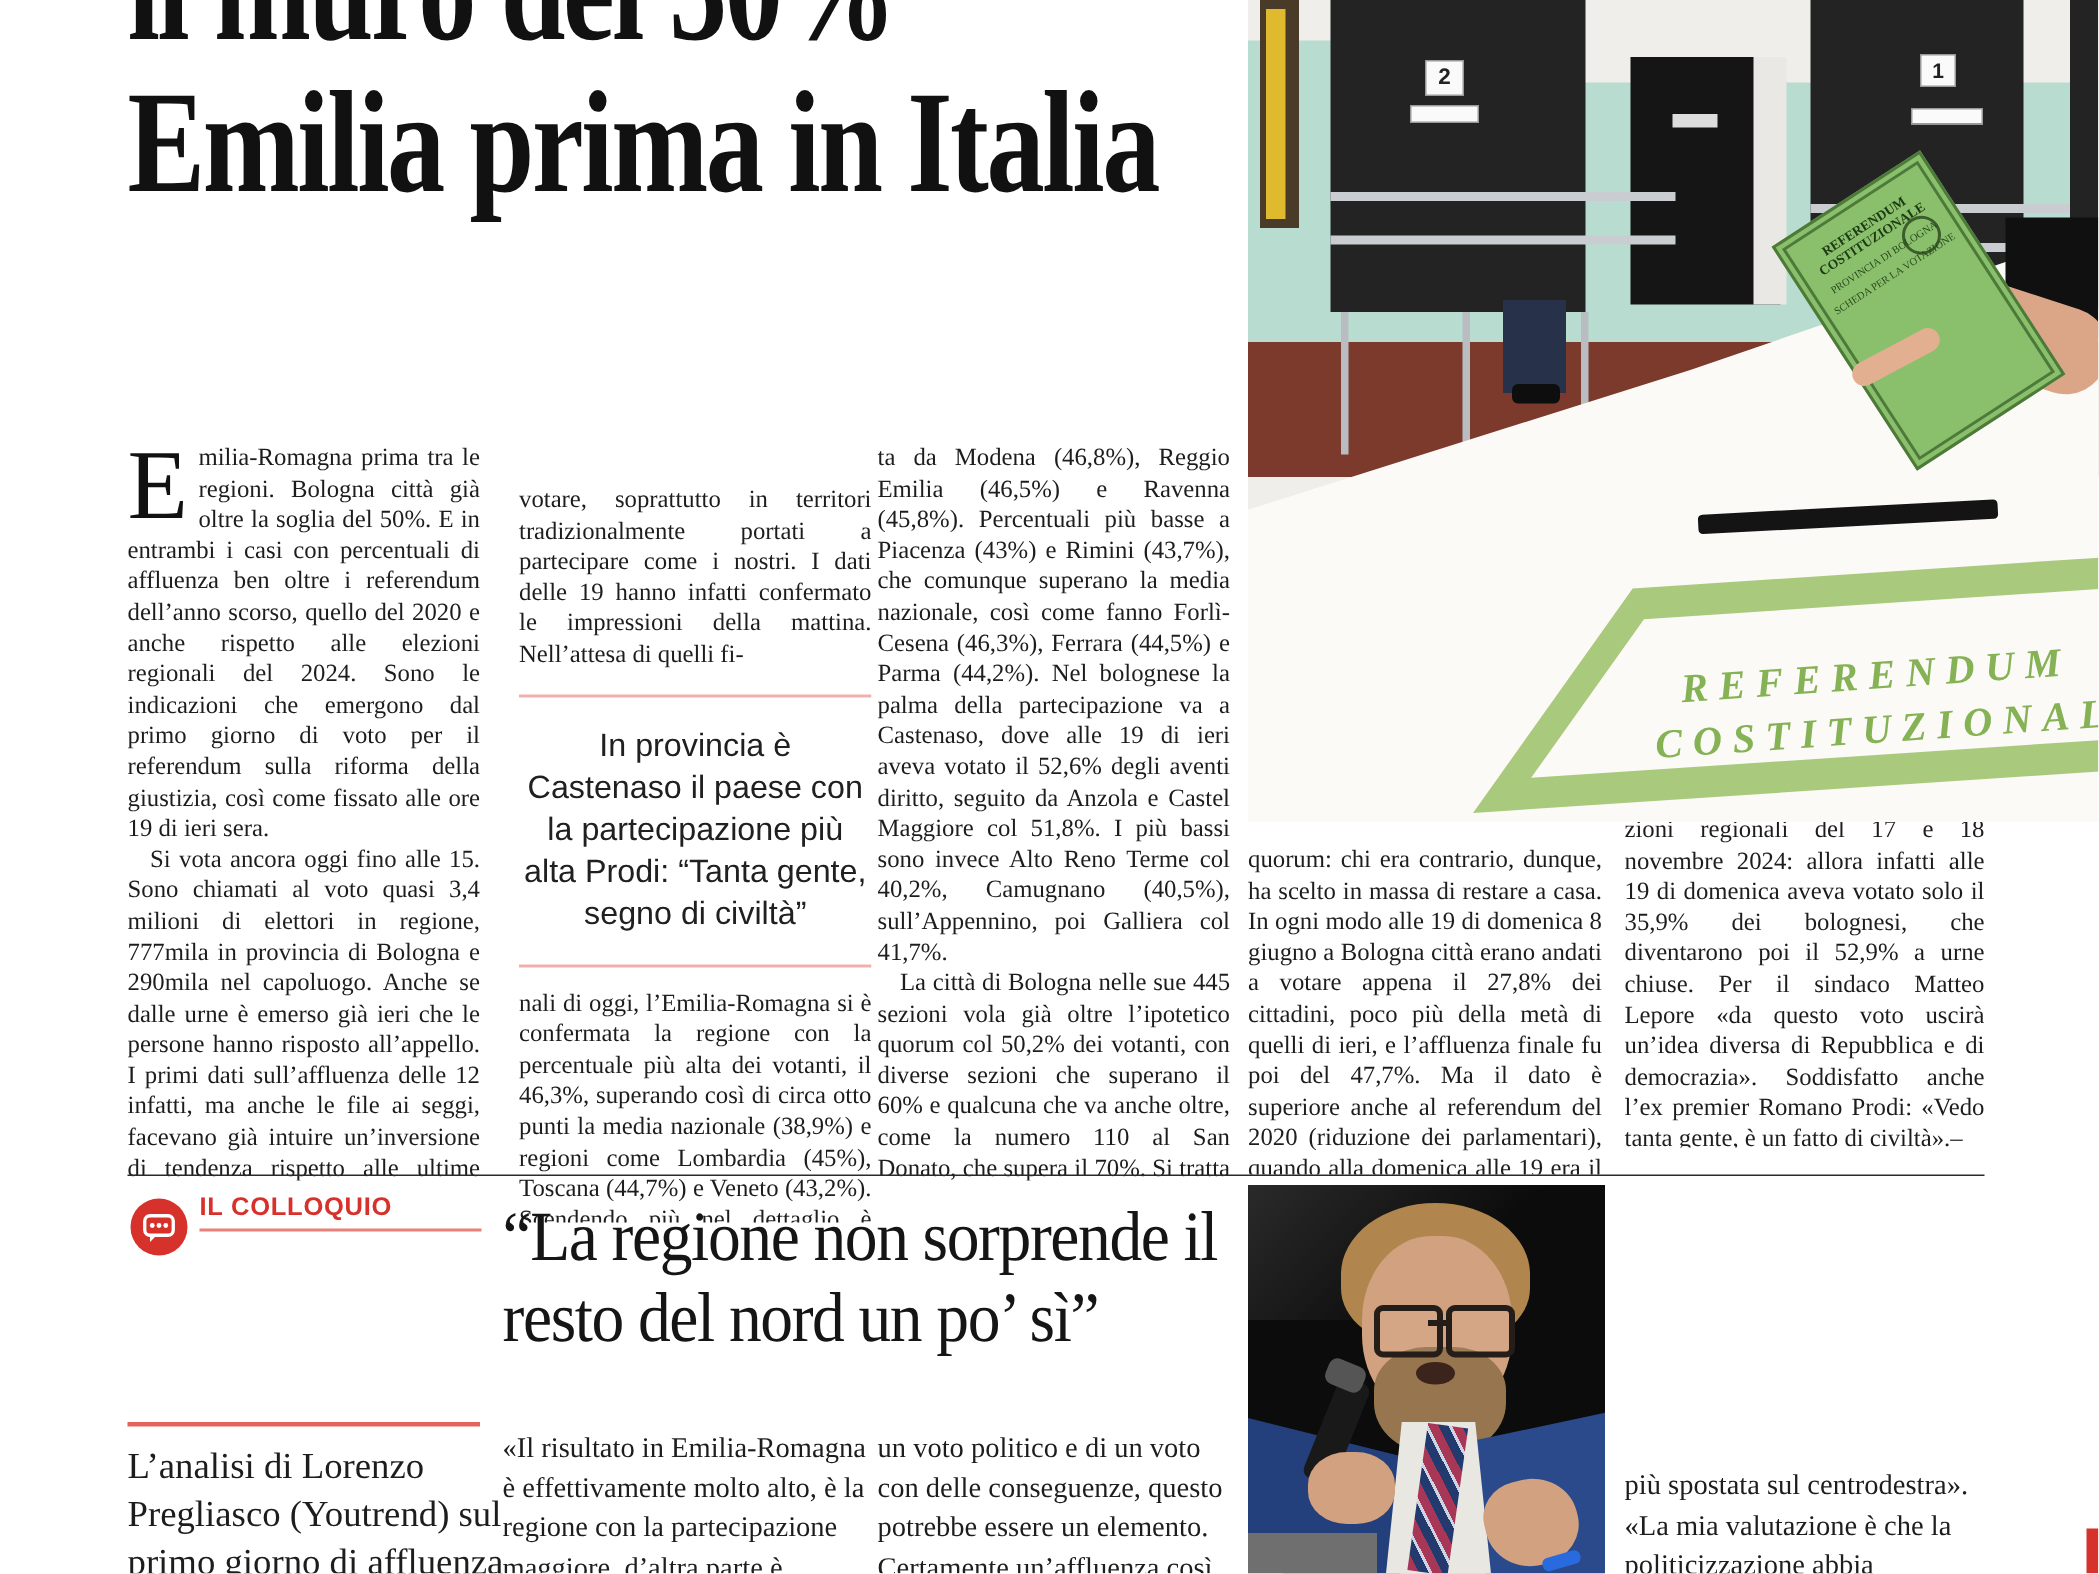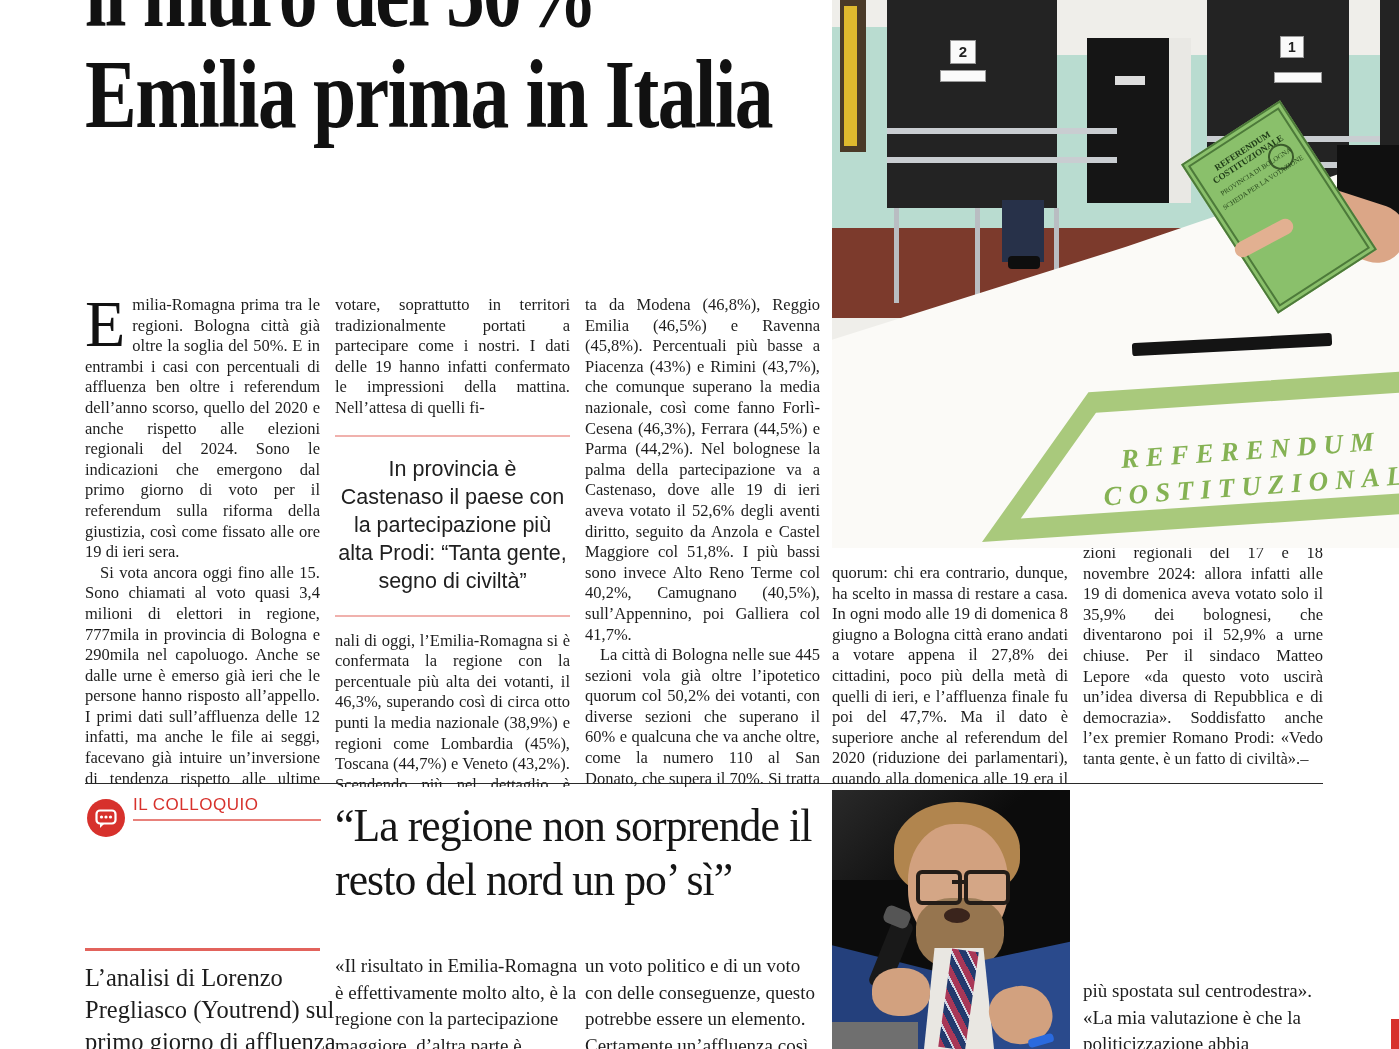--- a/index.html
+++ b/index.html
@@ -41,21 +41,21 @@
   .ballot .t1{font-family:"Liberation Serif",serif;font-weight:700;font-size:9px;line-height:10px;
               color:#1e3a16;text-align:center;margin-top:10px;}
   .ballot .t2{font-size:7px;line-height:9px;color:#2a4a1e;text-align:center;}
   .stamp{border:2px solid #27421c;border-radius:50%;width:22px;height:22px;opacity:.8;}
   .skin{background:#dba687;}
   .placardframe{border:22px solid var(--placard-green,#a9c97c);background:transparent;}
   .placardtext{color:var(--placard-text,#85b254);font-style:italic;font-weight:700;
                letter-spacing:7px;font-size:27px;line-height:36px;text-align:center;}
 
   
-  .kicker{font-family:"Liberation Sans",sans-serif;font-weight:400;font-size:17px;letter-spacing:.5px;
+  .kicker{font-family:"Liberation Sans",sans-serif;font-weight:700;font-size:17px;letter-spacing:.5px;
           color:var(--accent,#d7312c);}
   .kicker-rule{height:2px;background:#e8817b;}
   .quotehead{font-size:47px;line-height:54px;font-weight:400;color:#151515;transform:scaleX(.93);
              transform-origin:0 0;letter-spacing:-1px;}
   .sf2-rule{height:3px;background:var(--rule-red,#e2635c);}
   .sf2{font-size:24.5px;line-height:32px;color:#1d1d1d;}
   .intcol{font-size:19px;line-height:26.5px;color:#1d1d1d;}
   .intcol p{margin:0;}
   .qbold{font-family:"Liberation Sans",sans-serif;font-weight:700;font-size:17.5px;line-height:22.5px;}
   .caption{font-family:"Liberation Sans",sans-serif;font-weight:700;font-size:16px;line-height:22px;color:#222;}
@@ -73,21 +73,21 @@
     <div>il muro del 50%</div>
     <div>Emilia prima in Italia</div>
   </div>
 
 
   <div class="abs bodycol" style="left:85px;width:235px;">
     <p><span class="dropcap">E</span><span>milia-Romagna prima tra le regioni. Bologna città già oltre la soglia del 50%. E in entrambi i casi con percentuali di affluenza ben oltre i referendum dell’anno scorso, quello del 2020 e anche rispetto alle elezioni regionali del 2024. Sono le indicazioni che emergono dal primo giorno di voto per il referendum sulla riforma della giustizia, così come fissato alle ore 19 di ieri sera.</span></p>
     <p class="indent">Si vota ancora oggi fino alle 15. Sono chiamati al voto quasi 3,4 milioni di elettori in regione, 777mila in provincia di Bologna e 290mila nel capoluogo. Anche se dalle urne è emerso già ieri che le persone hanno risposto all’appello. I primi dati sull’affluenza delle 12 infatti, ma anche le file ai seggi, facevano già intuire un’inversione di tendenza rispetto alle ultime elezioni, nonostante il referendum riguardasse materia non facile da digerire. Ma il dibattito politico ha probabilimente spinto più persone del previsto a</p>
   </div>
 
-  <div class="abs bodycol" style="left:335px;width:235px;">
+  <div class="abs bodycol" style="left:346px;width:235px;margin-top:28px;">
     <p>votare, soprattutto in territori tradizionalmente portati a partecipare come i nostri. I dati delle 19 hanno infatti confermato le impressioni della mattina. Nell’attesa di quelli fi-</p>
     <div class="pullquote">In provincia è Castenaso il paese con la partecipazione più alta Prodi: “Tanta gente, segno di civiltà”</div>
     <p>nali di oggi, l’Emilia-Romagna si è confermata la regione con la percentuale più alta dei votanti, il 46,3%, superando così di circa otto punti la media nazionale (38,9%) e regioni come Lombardia (45%), Toscana (44,7%) e Veneto (43,2%). Scendendo più nel dettaglio è Bologna a guidare la pattuglia delle province col 49,2% di affluenza, segui-</p>
   </div>
 
   <div class="abs bodycol" style="left:585px;width:235px;">
     <p>ta da Modena (46,8%), Reggio Emilia (46,5%) e Ravenna (45,8%). Percentuali più basse a Piacenza (43%) e Rimini (43,7%), che comunque superano la media nazionale, così come fanno Forlì-Cesena (46,3%), Ferrara (44,5%) e Parma (44,2%). Nel bolognese la palma della partecipazione va a Castenaso, dove alle 19 di ieri aveva votato il 52,6% degli aventi diritto, seguito da Anzola e Castel Maggiore col 51,8%. I più bassi sono invece Alto Reno Terme col 40,2%, Camugnano (40,5%), sull’Appennino, poi Galliera col 41,7%.</p>
     <p class="indent">La città di Bologna nelle sue 445 sezioni vola già oltre l’ipotetico quorum col 50,2% dei votanti, con diverse sezioni che superano il 60% e qualcuna che va anche oltre, come la numero 110 al San Donato, che supera il 70%. Si tratta di dati alti se rapportati a precedenti elezioni che si svolgevano su due giorni. Tra queste ci sono i referendum dell’8 e 9 giugno 2025 sul lavoro, promossi dalla Cgil, dov’era però previsto il</p>
   </div>
 

